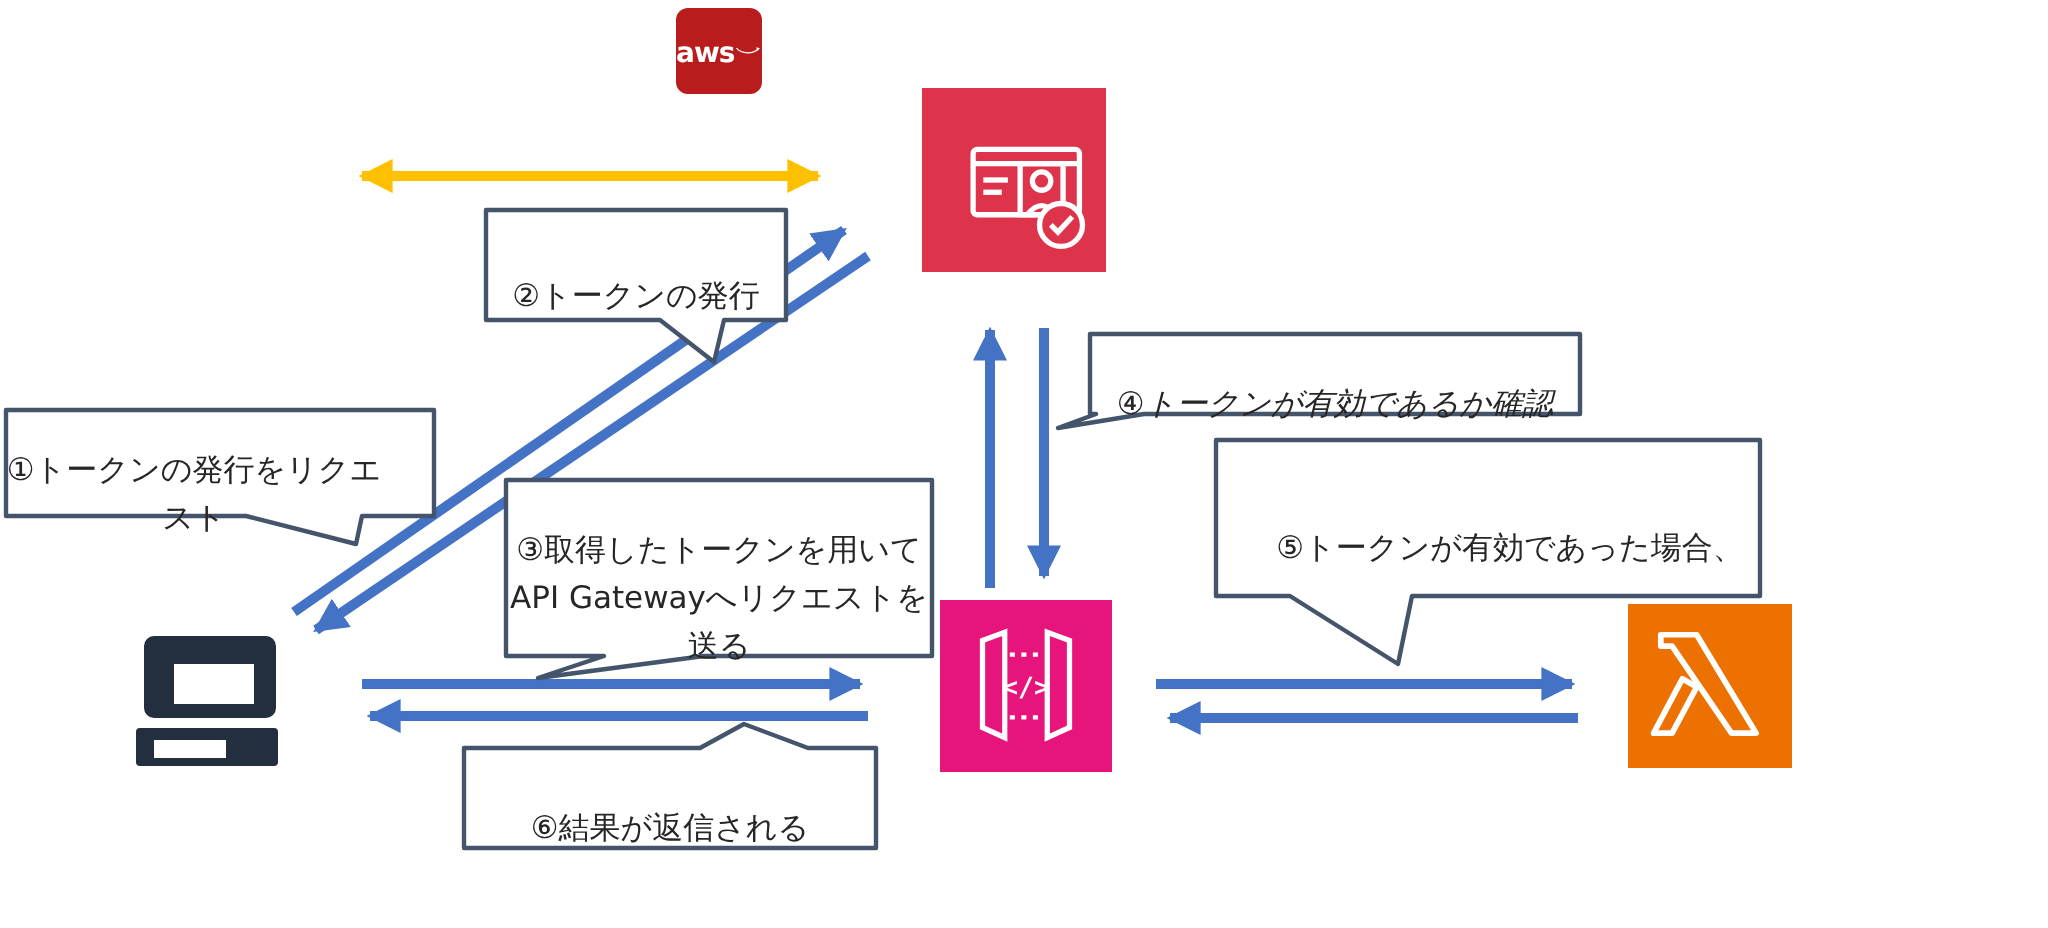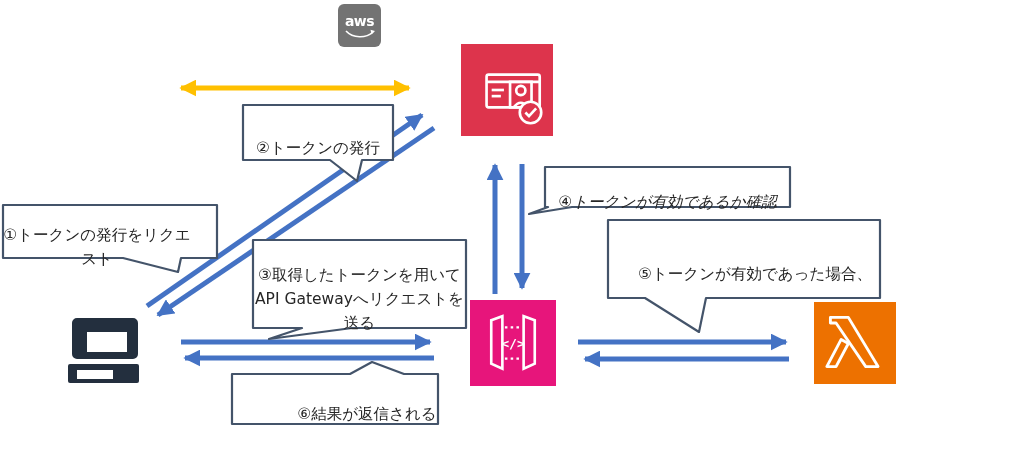--- a/index.html
+++ b/index.html
@@ -14,21 +14,21 @@
   .bubble-text{
     position:absolute;z-index:3;display:flex;flex-direction:column;
     align-items:center;justify-content:center;text-align:center;
     font-size:15.5px;line-height:24px;color:#262626;
     font-family:"DejaVu Sans","Liberation Sans",sans-serif;
     margin-top:15px;
   }
   .icon{position:absolute;z-index:2;}
   .aws-logo{
     position:absolute;z-index:2;left:338px;top:4px;width:43px;height:43px;
-    background:#737373;border-radius:6px;display:flex;flex-direction:column;
+    background:#b91c1c;border-radius:6px;display:flex;flex-direction:row;
     align-items:center;justify-content:center;
   }
   .aws-word{
     color:#ffffff;font-size:14px;font-weight:bold;letter-spacing:-0.5px;
     line-height:13px;margin-top:4px;font-family:"DejaVu Sans","Liberation Sans",sans-serif;
   }
   .gw-glyph{font:bold 13px "DejaVu Sans Mono","Liberation Mono",monospace;fill:#ffffff;}
 </style>
 </head>
 <body>
@@ -149,17 +149,17 @@
   </div>
 
   <div class="bubble-text" style="left:545px;top:167px;width:245px;height:40px;font-style:italic;">
     <span>④トークンが有効であるか確認</span>
   </div>
 
   <div class="bubble-text" style="left:608px;top:220px;width:294px;height:78px;line-height:25px;">
     <span>⑤トークンが有効であった場合、</span>
   </div>
 
-  <div class="bubble-text" style="left:232px;top:374px;width:206px;height:50px;padding-left:32px;">
+  <div class="bubble-text" style="left:232px;top:374px;width:206px;height:50px;">
     <span>⑥結果が返信される</span>
   </div>
 
 </div>
 
 </body></html>

